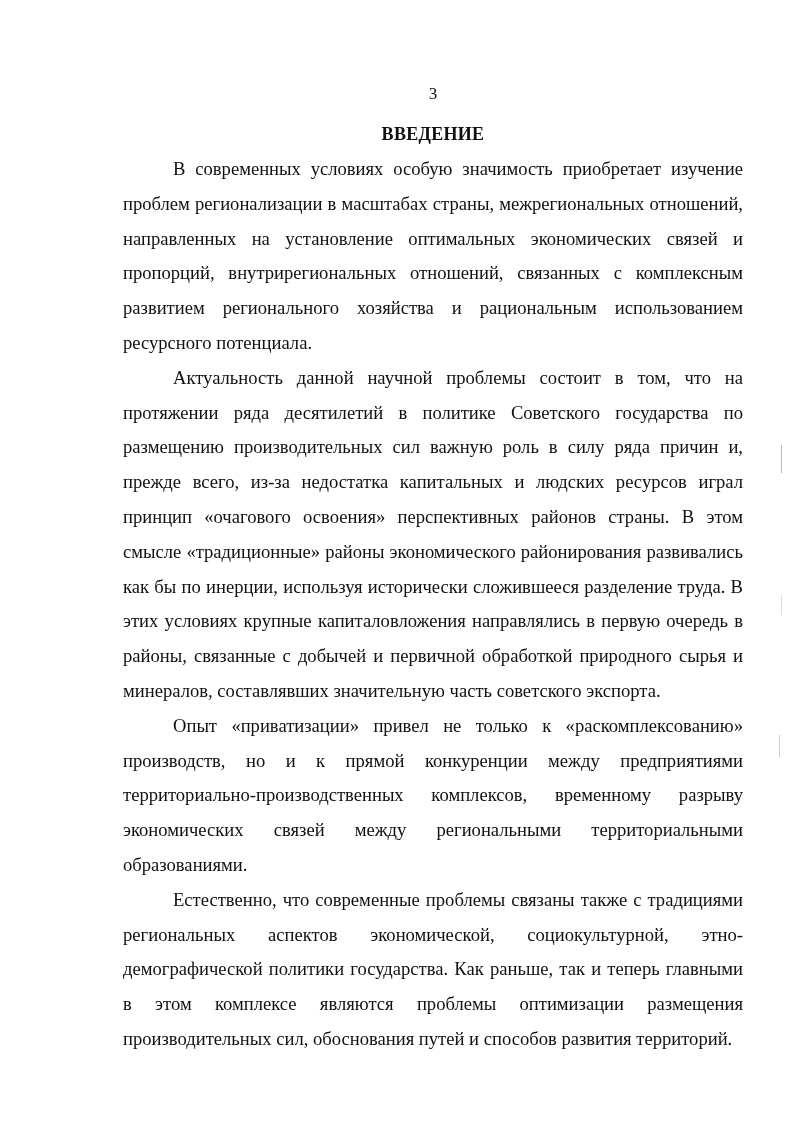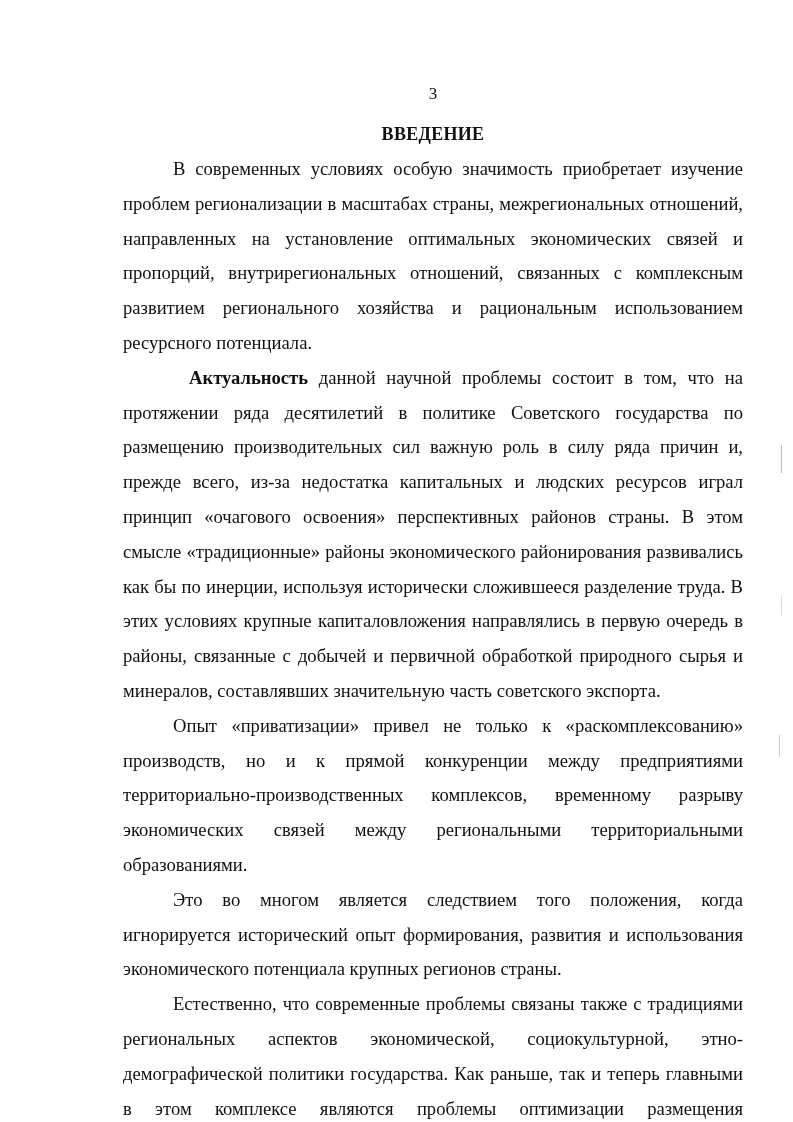--- a/index.html
+++ b/index.html
@@ -2,44 +2,41 @@
 <html><head>
   <meta charset="utf-8">
   <style>
     html, body { margin: 0; padding: 0; background: #ffffff; }
     body { width: 793px; height: 1122px; position: relative; overflow: hidden;
            font-family: "Liberation Serif", "DejaVu Serif", serif; color: #111; }
     .page-number { position: absolute; top: 84px; left: 0; width: 866px; text-align: center; font-size: 17px; }
     .title { position: absolute; top: 124px; left: 0; width: 866px; text-align: center; font-size: 18px; font-weight: bold; letter-spacing: 0.3px; }
     .body { position: absolute; top: 152px; left: 123px; width: 620px; font-size: 18.6px; line-height: 34.8px; }
     .para { margin: 0; text-align: justify; text-indent: 50px; }
-    .bold { font-weight: bold; margin-left: 16px; }
+    .bold { font-weight: normal; }
     .artifact { position: absolute; width: 1px; background: #bbb; }
   </style>
 </head>
 <body>
 
 <div>
   <div class="page-number">3</div>
   <div class="title">ВВЕДЕНИЕ</div>
 
   <div class="body">
     <p class="para">
       <span>В современных условиях особую значимость приобретает изучение проблем регионализации в масштабах страны, межрегиональных отношений, направленных на установление оптимальных экономических связей и пропорций, внутрирегиональных отношений, связанных с комплексным развитием регионального хозяйства и рациональным использованием ресурсного потенциала.</span>
     </p>
     <p class="para">
       <span class="bold">Актуальность</span><span> данной научной проблемы состоит в том, что на протяжении ряда десятилетий в политике Советского государства по размещению производительных сил важную роль в силу ряда причин и, прежде всего, из-за недостатка капитальных и людских ресурсов играл принцип «очагового освоения» перспективных районов страны. В этом смысле «традиционные» районы экономического районирования развивались как бы по инерции, используя исторически сложившееся разделение труда. В этих условиях крупные капиталовложения направлялись в первую очередь в районы, связанные с добычей и первичной обработкой природного сырья и минералов, составлявших значительную часть советского экспорта.</span>
     </p>
     <p class="para">
       <span>Опыт «приватизации» привел не только к «раскомплексованию» производств, но и к прямой конкуренции между предприятиями территориально-производственных комплексов, временному разрыву экономических связей между региональными территориальными образованиями.</span>
     </p>
     <p class="para">
-      <span>Это во многом является следствием того положения, когда игнорируется исторический опыт формирования, развития и использования экономического потенциала крупных регионов страны.</span>
-    </p>
-    <p class="para">
       <span>Естественно, что современные проблемы связаны также с традициями региональных аспектов экономической, социокультурной, этно-демографической политики государства. Как раньше, так и теперь главными в этом комплексе являются проблемы оптимизации размещения производительных сил, обоснования путей и способов развития территорий.</span>
     </p>
   </div>
 
   <div class="artifact" style="left:781px; top:445px; height:28px;"></div>
   <div class="artifact" style="left:781px; top:595px; height:20px; background:#ddd;"></div>
   <div class="artifact" style="left:779px; top:735px; height:22px; background:#ccc;"></div>
 </div>
 
 </body></html>

